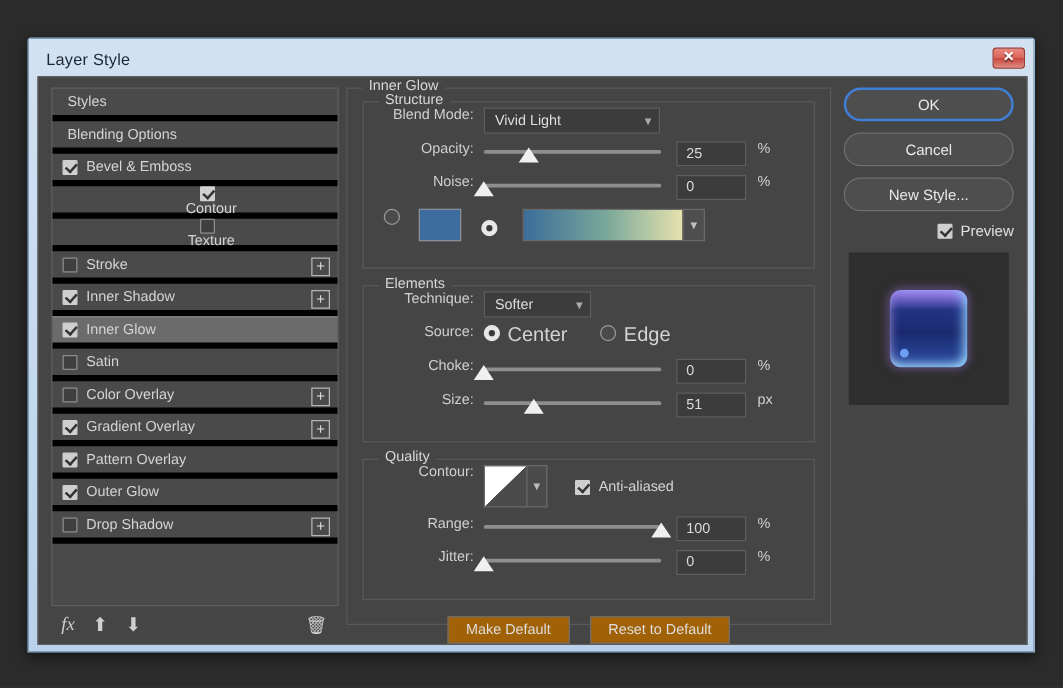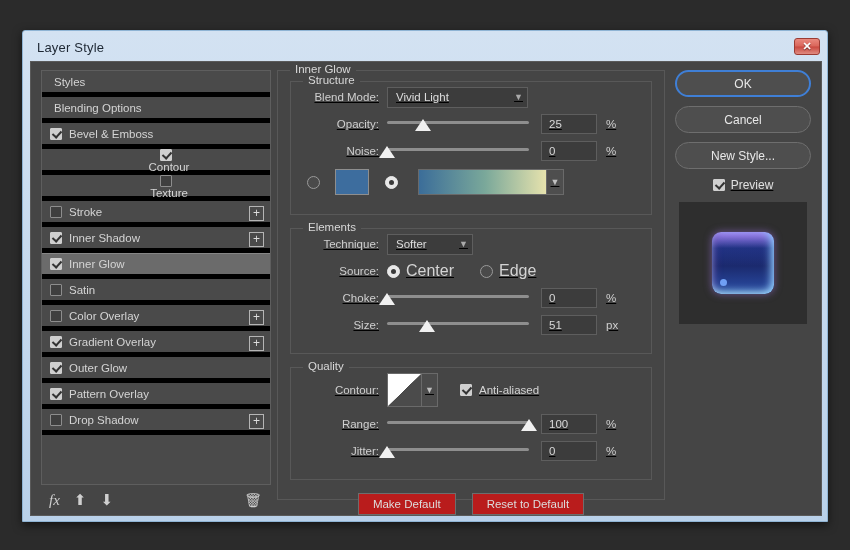--- a/index.html
+++ b/index.html
@@ -106,21 +106,21 @@
   .grp-label {
     position: absolute; top: -8px; left: 12px;
     background: #454545; padding: 0 5px;
     font-size: 11.5px; color: #d8d8d8;
   }
   .group {
     border: 1px solid #585858; position: relative;
     margin-bottom: 13px; padding: 4px 10px 12px 10px;
   }
 
-  .row { display: flex; align-items: center; height: 22px; margin-bottom: 5px; text-decoration: underline; }
+  .row { display: flex; height: 22px; margin-bottom: 5px; }
   .lbl {
     width: 86px; text-align: right; padding-right: 8px;
     font-size: 11.5px; color: #cfcfcf; flex: none;
   }
   .select {
     height: 21px; background: #3c3c3c; border: 1px solid #5e5e5e;
     color: #ddd; font-size: 11.5px; display: flex; align-items: center;
     padding: 0 4px 0 8px; cursor: pointer; position: relative;
   }
   .select .caret { margin-left: auto; padding-left: 12px; color: #aaa; font-size: 9px; }
@@ -174,38 +174,37 @@
   }
   .contour-caret {
     width: 17px; height: 34px; background: #4b4b4b; border: 1px solid #6a6a6a;
     display: flex; align-items: center; justify-content: center;
     color: #bdbdbd; font-size: 9px;
   }
   .aa-label { font-size: 11.5px; color: #d4d4d4; }
 
   .btnrow { display: flex; justify-content: center; gap: 16px; margin-top: 6px; }
   .small-btn {
-    height: 22px; padding: 0 14px; background: #b91c1c;
+    height: 22px; padding: 0 14px; background: #a16207;
     border: 1px solid #6d6d6d; color: #ddd; font-size: 11.5px;
     display: flex; align-items: center; cursor: pointer;
   }
 
   
   .right { width: 150px; padding: 8px 10px 0 4px; }
   .big-btn {
     height: 27px; border-radius: 14px; background: #4e4e4e;
     border: 1px solid #6e6e6e; color: #e8e8e8; font-size: 12px;
     display: flex; align-items: center; justify-content: center;
     margin-bottom: 9px; cursor: pointer;
   }
   .big-btn.primary { border: 2px solid #3f7fd6; background: #4e4e4e; }
   .preview-row {
-    display: flex; align-items: center; justify-content: center;
+    display: flex; align-items: center; justify-content: flex-end;
     margin: 4px 0 10px 0;
-    text-decoration: underline;
   }
   .preview-row .chk { margin-right: 6px; }
   .preview-lbl { font-size: 12px; color: #e0e0e0; }
   .preview-box {
     width: 128px; height: 122px; background: #2e2e2e;
     display: flex; align-items: center; justify-content: center;
     margin: 0 auto;
   }
   .swatch-preview {
     width: 62px; height: 62px; border-radius: 9px;
@@ -282,25 +281,25 @@
             <span>Color Overlay</span>
             <div class="plus-btn">+</div>
           </div>
           <div class="style-row">
             <div class="chk on"></div>
             <span>Gradient Overlay</span>
             <div class="plus-btn">+</div>
           </div>
           <div class="style-row">
             <div class="chk on"></div>
+            <span>Pattern Overlay</span>
+          </div>
+          <div class="style-row">
+            <div class="chk on"></div>
             <span>Outer Glow</span>
-          </div>
-          <div class="style-row">
-            <div class="chk on"></div>
-            <span>Pattern Overlay</span>
           </div>
           <div class="style-row">
             <div class="chk"></div>
             <span>Drop Shadow</span>
             <div class="plus-btn">+</div>
           </div>
           <div class="list-spacer"></div>
         </div>
       <div class="list-toolbar">
         <span class="tb-icon fx-icon">fx</span>

